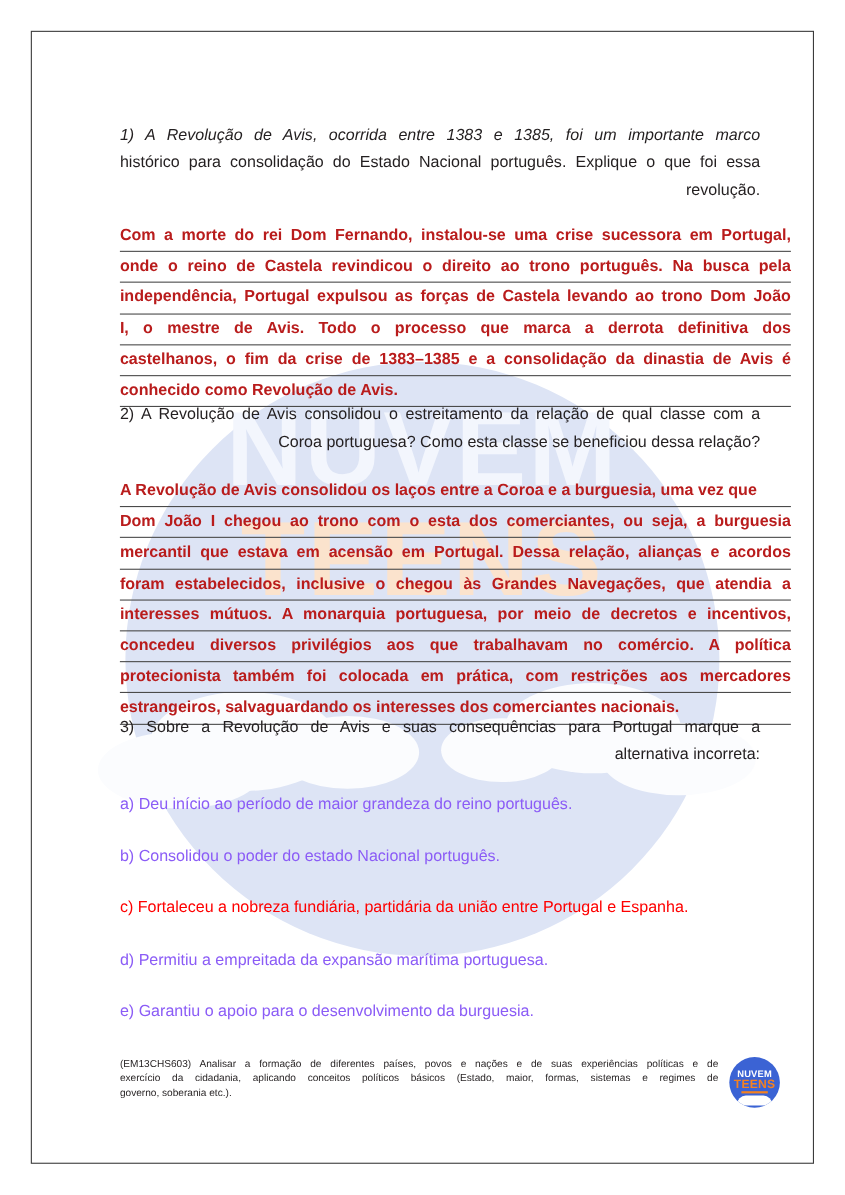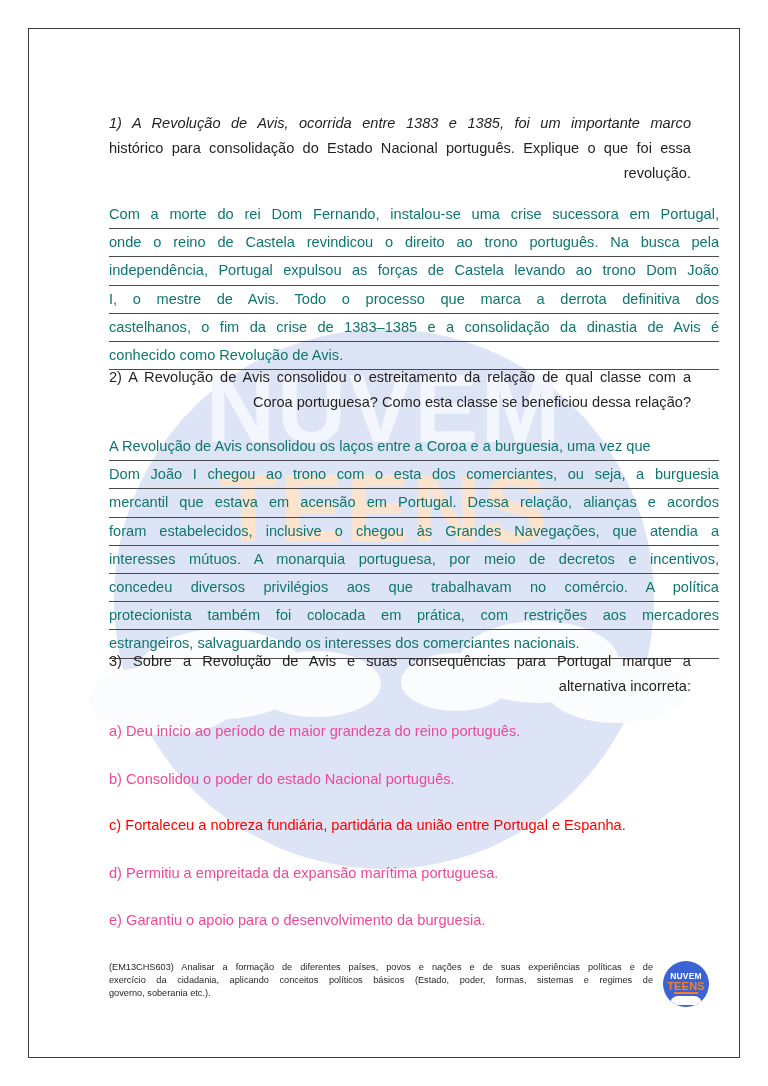--- a/index.html
+++ b/index.html
@@ -95,34 +95,35 @@
     font-size: 14.6px;
     line-height: 25px;
     color: #231f20;
     text-align: justify;
   }
   .question .lastline { text-align: right; }
 
   .alt {
     font-size: 14.6px;
     line-height: 24px;
-    color: #ec4899;
+    color: #8b5cf6;
   }
   .alt.red { color: #fe0000; }
 
   
   .answer { position: absolute; }
   .ans-line {
     position: relative;
     height: 28.2px;
     border-bottom: 1.3px solid #4a4a4a;
-    color: #0f766e;
+    color: #b91c1c;
     font-size: 14.6px;
     white-space: nowrap;
     box-sizing: border-box;
+    font-weight: bold;
   }
   .ans-line .just {
     display: block;
     position: absolute;
     left: 0;
     right: 0;
     top: 2px;
     text-align: justify;
     text-align-last: justify;
     white-space: normal;
@@ -300,21 +301,21 @@
     <div class="block alt" style="left:80px; top:832px; width:600px;">
       <span>d) Permitiu a empreitada da expansão marítima portuguesa.</span>
     </div>
     <div class="block alt" style="left:80px; top:879px; width:600px;">
       <span>e) Garantiu o apoio para o desenvolvimento da burguesia.</span>
     </div>
 
     <div class="footer">
       <div class="footer-text">
         <div style="text-align:justify;text-align-last:justify;">(EM13CHS603) Analisar a formação de diferentes países, povos e nações e de suas experiências políticas e de</div>
-        <div style="text-align:justify;text-align-last:justify;">exercício da cidadania, aplicando conceitos políticos básicos (Estado, poder, formas, sistemas e regimes de</div>
+        <div style="text-align:justify;text-align-last:justify;">exercício da cidadania, aplicando conceitos políticos básicos (Estado, maior, formas, sistemas e regimes de</div>
         <div class="lastline">governo, soberania etc.).</div>
       </div>
       <div class="logo">
         <div class="logo-nuvem">NUVEM</div>
         <div class="logo-teens">TEENS</div>
         <div class="logo-bar"></div>
         <div class="logo-cloud"></div>
       </div>
     </div>
 

